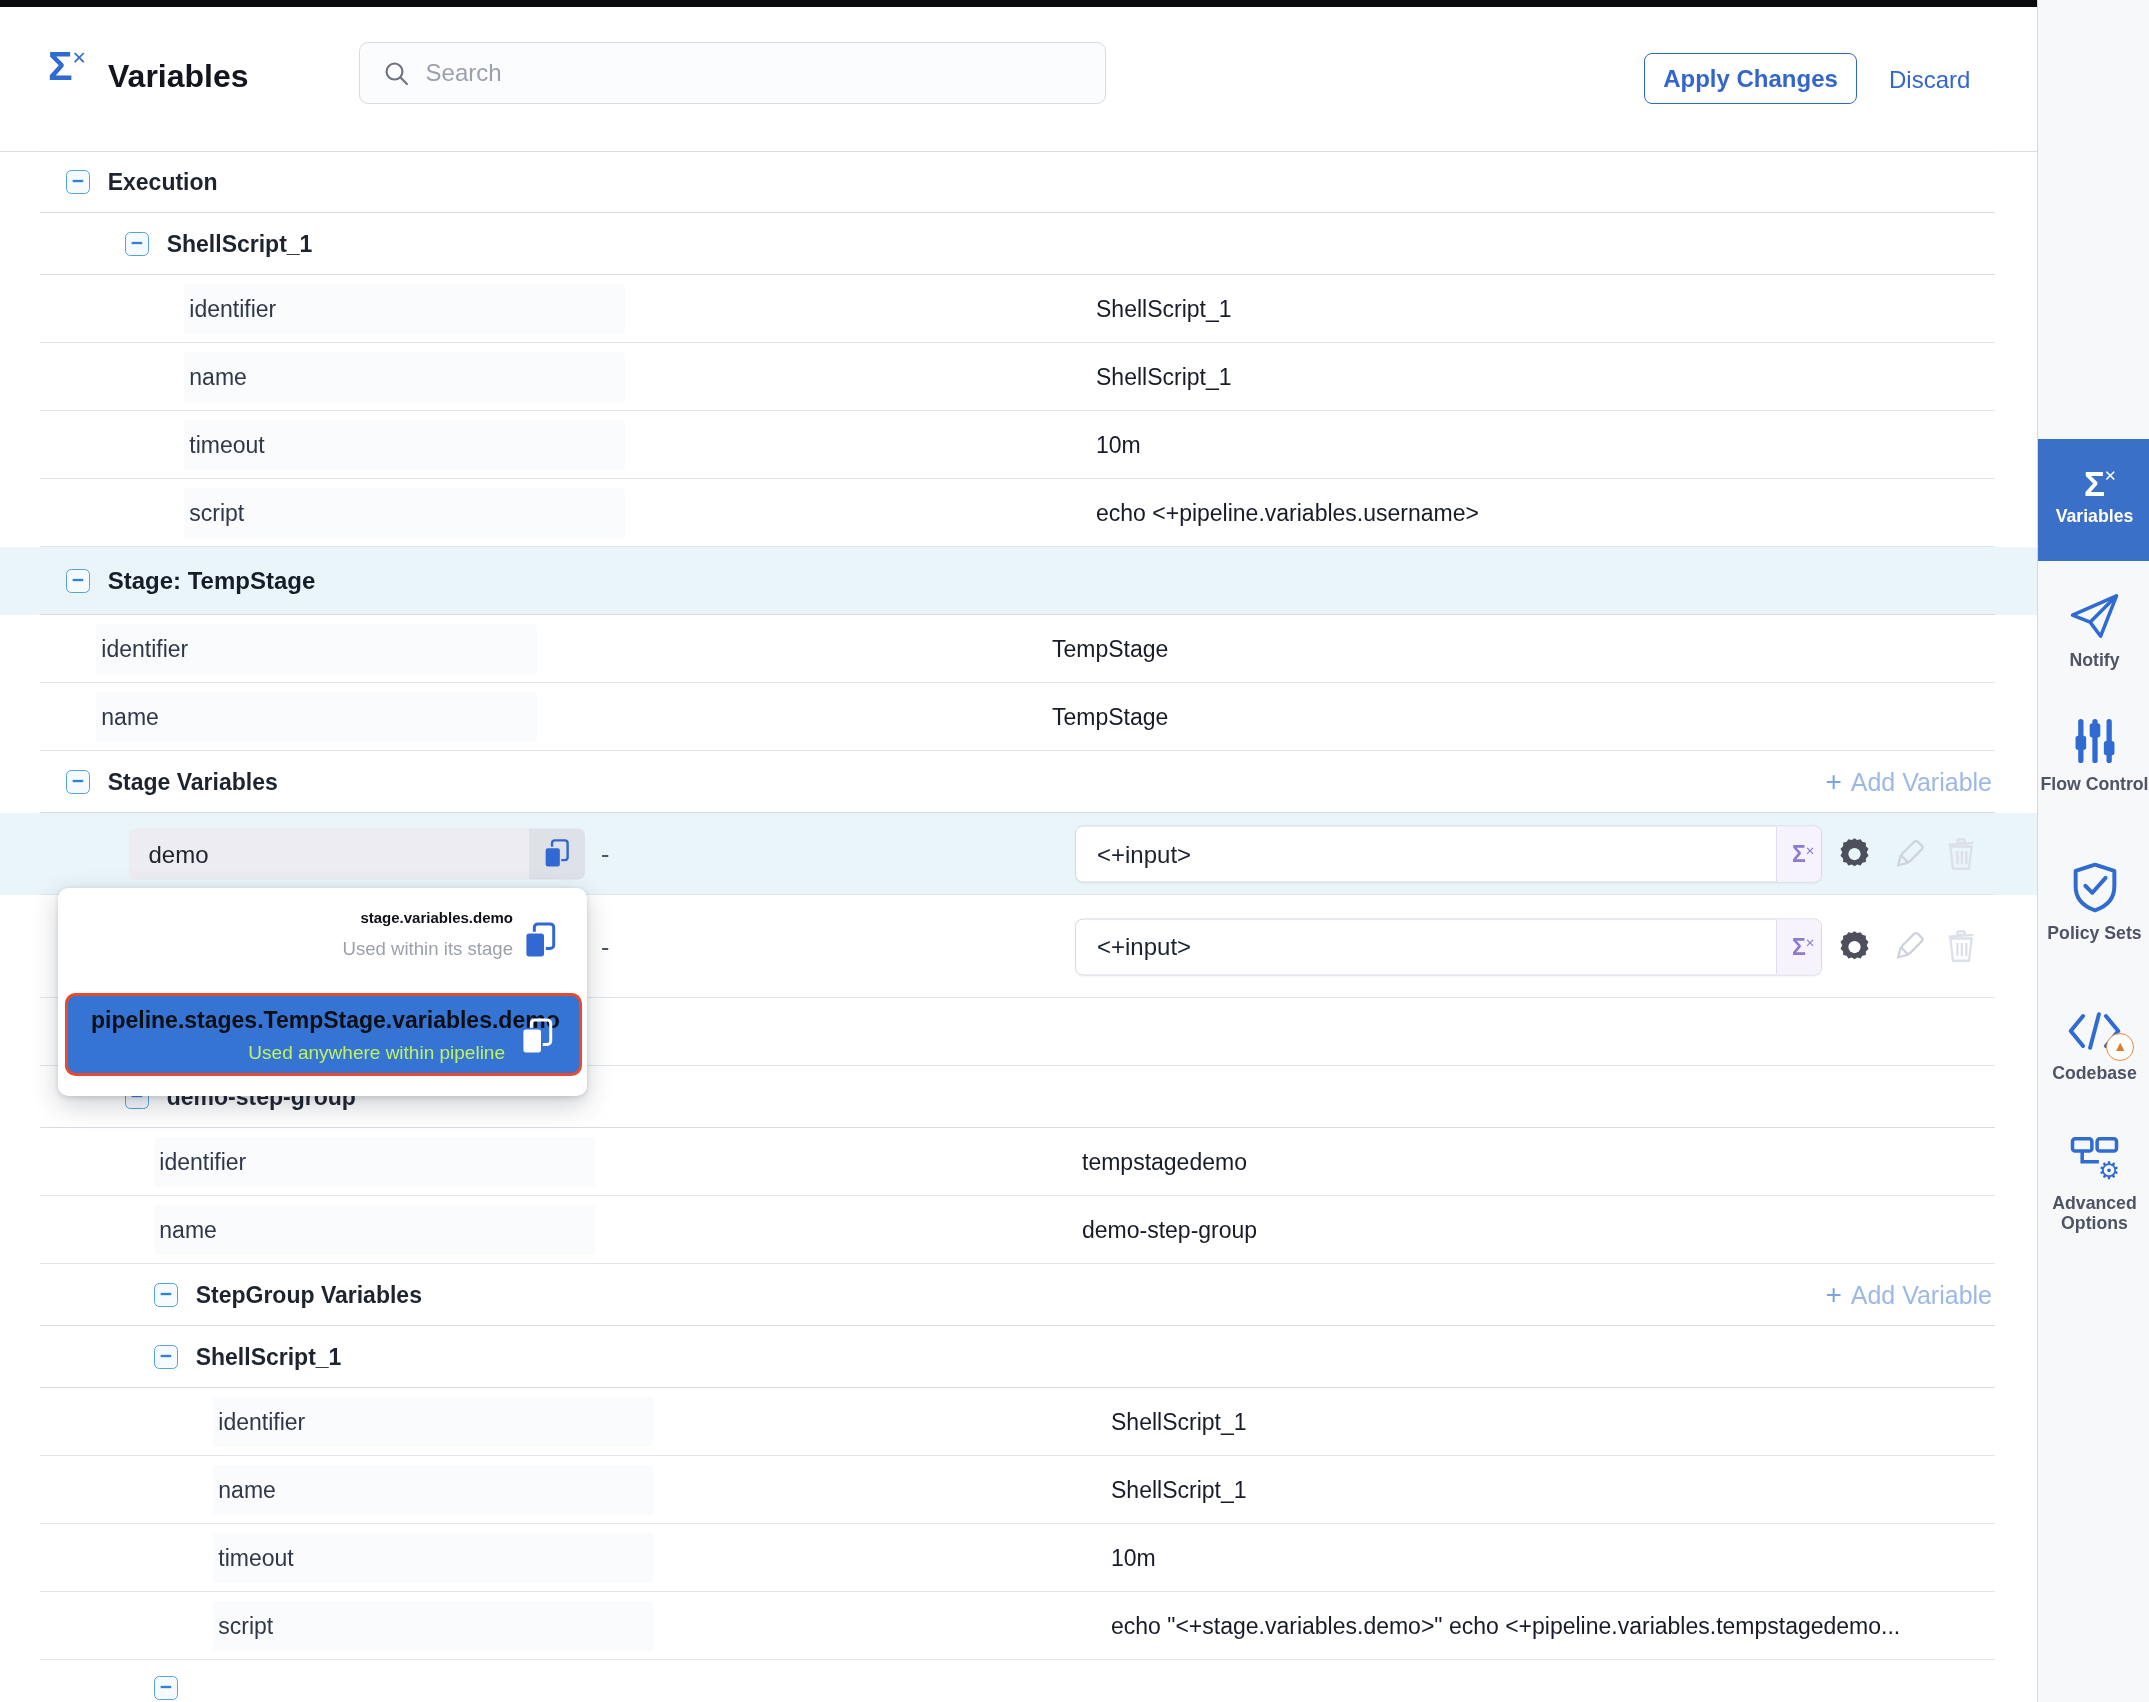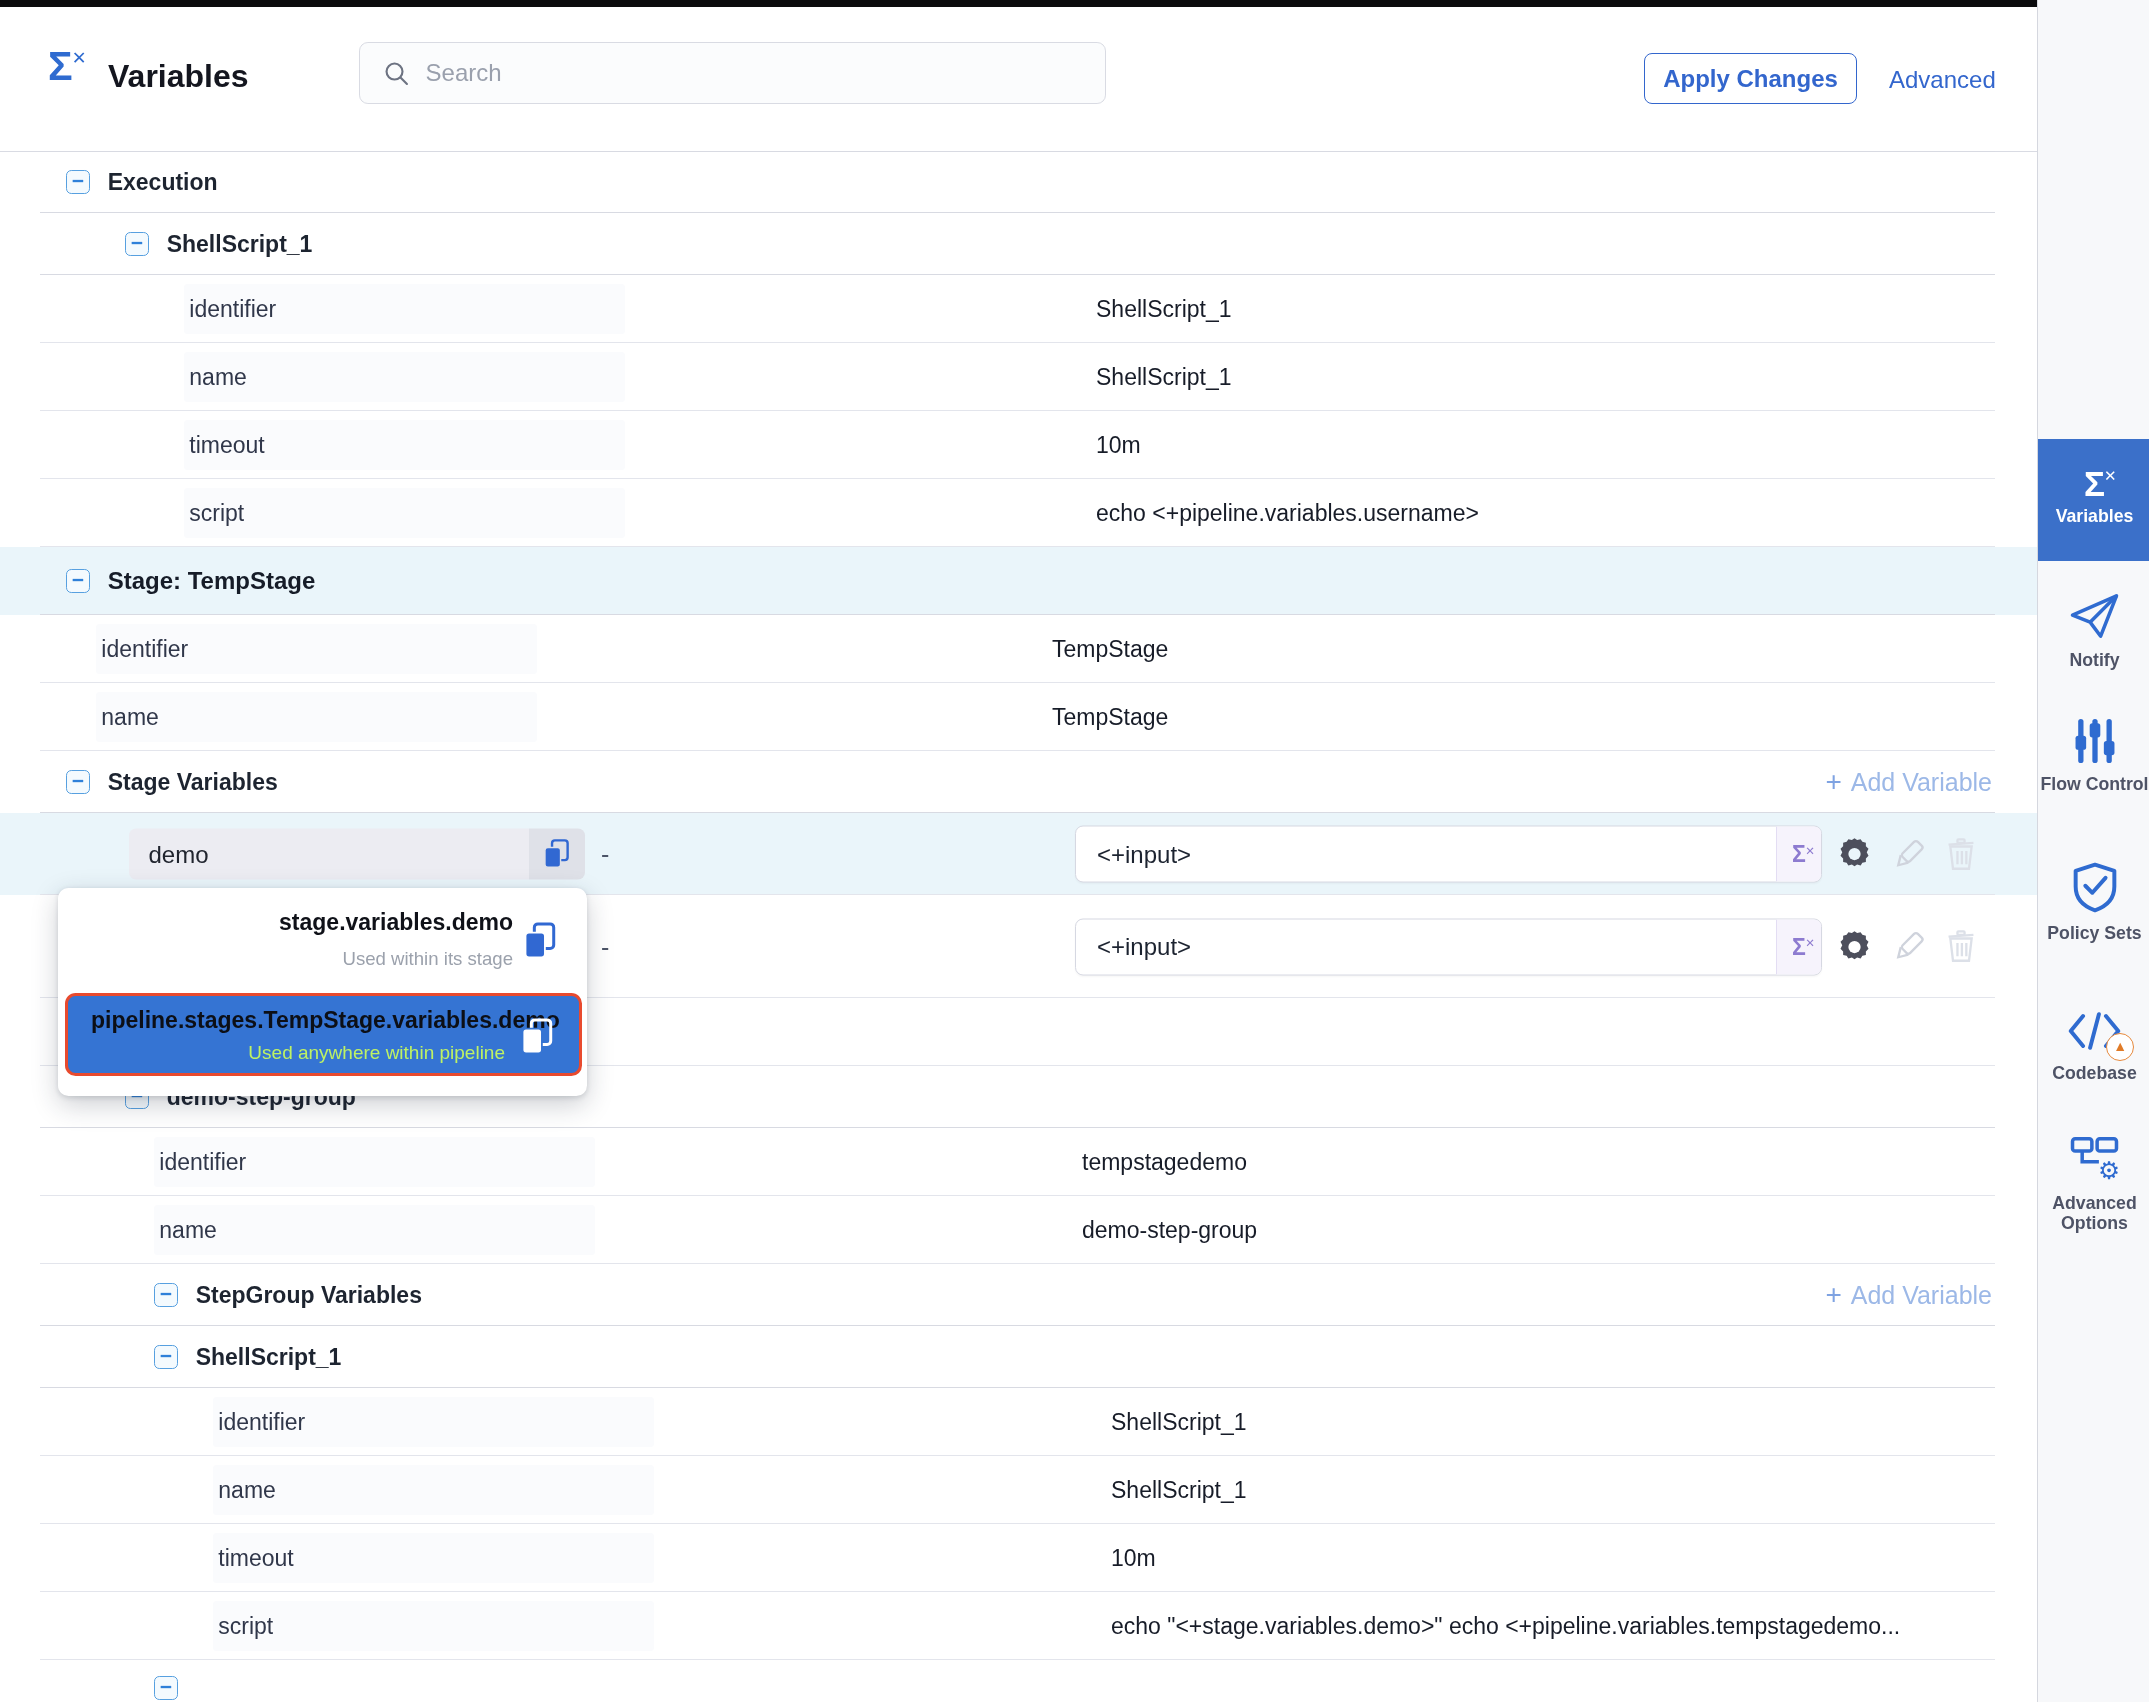--- a/index.html
+++ b/index.html
@@ -61,21 +61,21 @@
   .val-input .rt{width:44px;height:100%;border-left:0.9px solid #e3ddf3;background:#f6f3fc;
                  border-radius:0 7px 7px 0;display:flex;align-items:center;justify-content:center;}
   .sigma.purple{color:#8d7bd0;}
   .sigma.purple .s{font-size:23px;}
   .sigma.purple .x{font-size:11.5px;right:-8.9px;top:0.9px;}
   .rowicons{position:absolute;left:1837px;top:50%;transform:translateY(-50%);display:flex;align-items:center;gap:19.5px;}
   
   .popup{position:absolute;left:58px;top:888px;width:529px;height:208px;background:#fff;border-radius:10.6px;
          box-shadow:0 8.9px 26.6px rgba(30,40,60,.22),0 1.8px 5.3px rgba(30,40,60,.14);z-index:50;}
   .pop-opt1{position:absolute;right:28px;top:21px;width:479px;text-align:right;}
-  .pop-opt1 .ttl{font-size:23px;font-weight:600;color:#0f1118;margin-right:46px;}
+  .pop-opt1 .ttl{font-size:15px;font-weight:600;color:#0f1118;margin-right:46px;}
   .pop-opt1 .sub{font-size:18.6px;color:#9ba1ac;margin-top:12.4px;margin-right:46px;}
   .pop-opt1 svg{position:absolute;right:0px;top:10.6px;}
   .pop-opt2{position:absolute;left:7px;top:105px;width:517px;height:83px;box-sizing:border-box;
             background:#3574d3;border:3.5px solid #e84a2e;border-radius:10.6px;}
   .pop-opt2 .ttl{position:absolute;left:23px;top:10.6px;font-size:23px;font-weight:600;color:#0c0f16;}
   .pop-opt2 .sub{position:absolute;right:74px;top:46px;font-size:19px;color:#bef264;}
   .pop-opt2 svg{position:absolute;right:23px;top:19.5px;}
   
   .sidebar{position:absolute;left:2037px;top:0;width:113px;height:1702px;background:#f7f8fa;
            border-left:0.9px solid #d5d7df;box-sizing:border-box;}
@@ -101,21 +101,21 @@
   </div>
   <div class="page-title">Variables</div>
   <div class="searchbox">
     <svg width="26.6" height="26.6" viewBox="0 0 30 30">
       <circle cx="13" cy="13" r="9" fill="none" stroke="#6d7382" stroke-width="2.4"></circle>
       <line x1="20" y1="20" x2="27" y2="27" stroke="#6d7382" stroke-width="2.4" stroke-linecap="round"></line>
     </svg>
     <input placeholder="Search" style="">
   </div>
   <div class="apply-btn">Apply Changes</div>
-  <div class="discard-link">Advanced</div>
+  <div class="discard-link">Discard</div>
 </div>
 
 <div class="content" id="rows">
     <div class="row strong" style="height: 62px;">
       <div class="sec" style="padding-left: 66px;">
         <div class="collapse">
           <span>−</span>
         </div>
         <span class="sec-label">Execution</span>
       </div>

